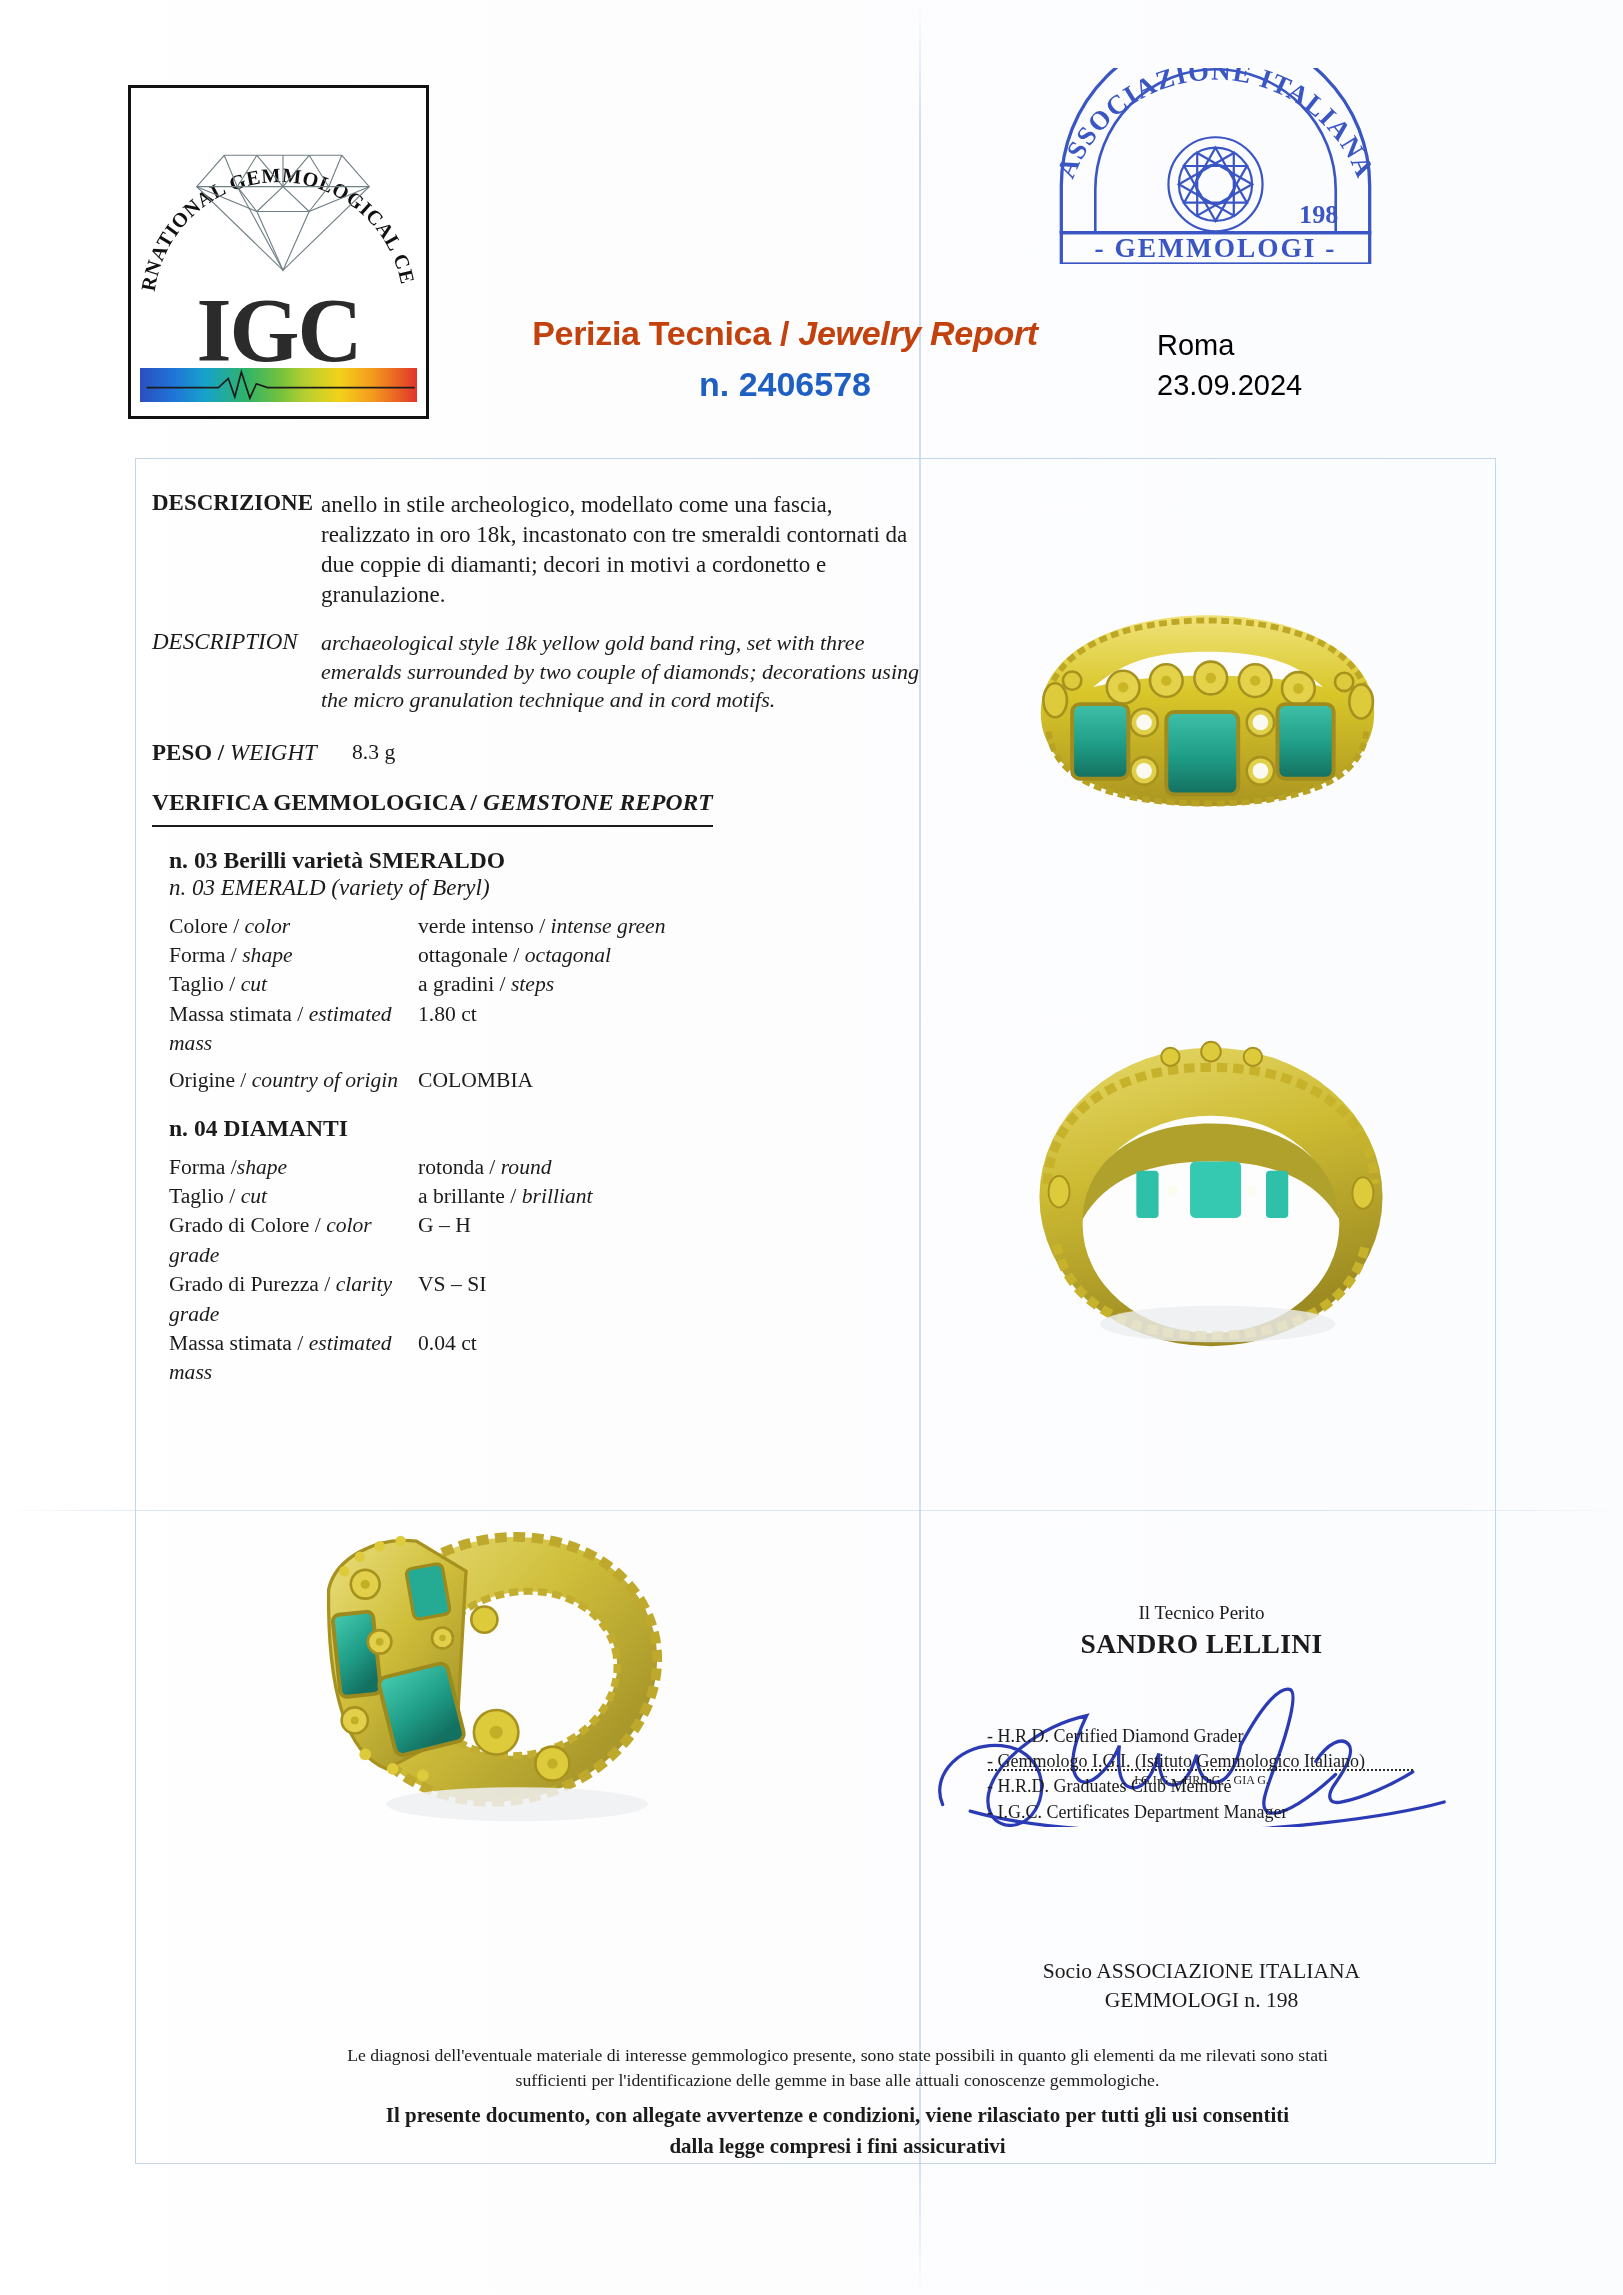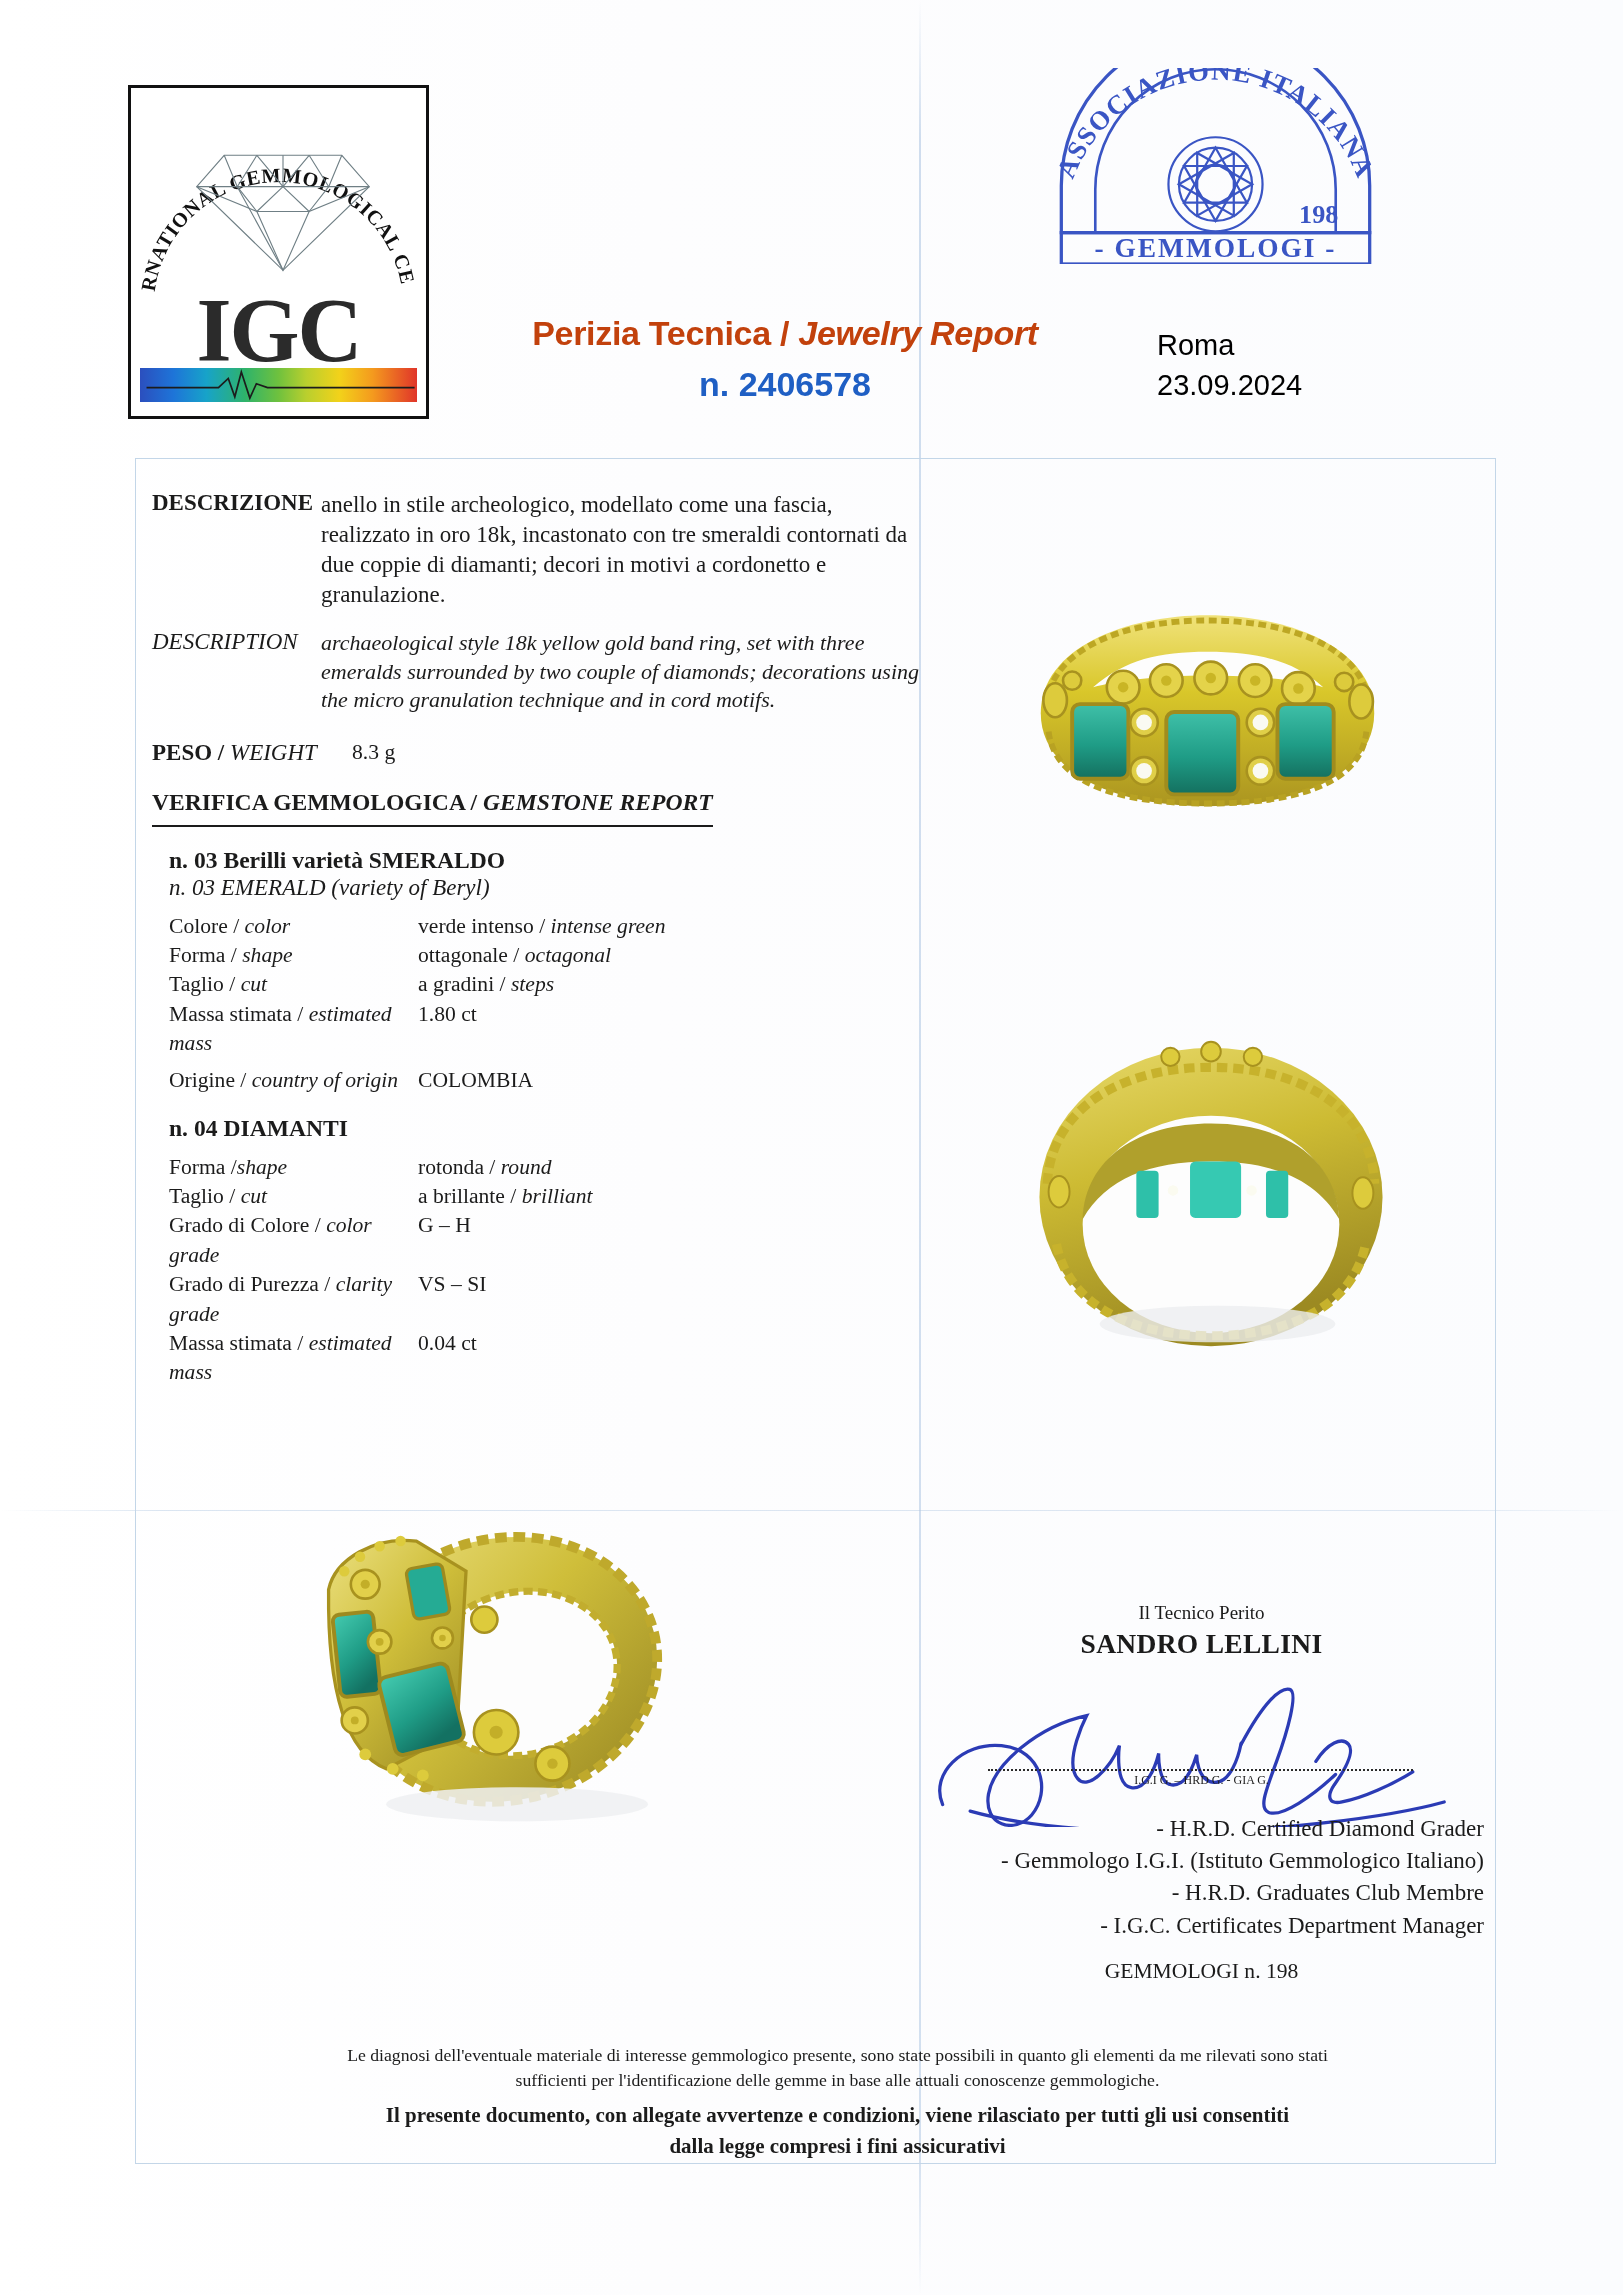--- a/index.html
+++ b/index.html
@@ -74,21 +74,21 @@
   .photo svg{display:block;}
 
   
   .sig{position:absolute;left:943px;top:1602px;width:517px;text-align:center;}
   .sig-role{font-size:19px;}
   .sig-name{font-size:27.5px;font-weight:700;letter-spacing:0.3px;margin-top:3.9px;}
   .sig-svg{position:absolute;left:923px;top:1663px;width:550px;height:164px;pointer-events:none;}
   .sig-dots{position:absolute;left:988px;top:1769px;width:425px;
     border-top:2px dotted #2a2a2a;}
   .sig-cred{position:absolute;left:943px;top:1773px;width:517px;text-align:center;font-size:12px;}
-  .cred-list{position:absolute;left:987px;top:1813px;width:497px;font-size:23px;line-height:1.40;text-align:right;}
+  .cred-list{position:absolute;left:987px;top:1724px;width:497px;font-size:18px;line-height:1.40;}
   .socio{position:absolute;left:943px;top:1957px;width:517px;text-align:center;
     font-size:21.6px;line-height:1.36;}
 
   
   .foot{position:absolute;left:196px;top:2043px;width:1283px;text-align:center;}
   .foot-small{font-size:17.7px;line-height:1.42;}
   .foot-bold{font-size:21px;font-weight:700;line-height:1.40;margin-top:7.9px;}
 </style>
 </head>
 <body>
@@ -436,20 +436,21 @@
 <div class="sig-cred">I.G.I G. – HRD G. - GIA G.</div>
 
 <div class="cred-list">
   <div>- H.R.D. Certified Diamond Grader</div>
   <div>- Gemmologo I.G.I. (Istituto Gemmologico Italiano)</div>
   <div>- H.R.D. Graduates Club Membre</div>
   <div>- I.G.C. Certificates Department Manager</div>
 </div>
 
 <div class="socio">
+  <div>Socio ASSOCIAZIONE ITALIANA</div>
   <div>GEMMOLOGI n. 198</div>
 </div>
 
 <div class="foot">
   <div class="foot-small">Le diagnosi dell'eventuale materiale di interesse gemmologico presente, sono state possibili in quanto gli elementi da me rilevati sono stati</div>
   <div class="foot-small">sufficienti per l'identificazione delle gemme in base alle attuali conoscenze gemmologiche.</div>
   <div class="foot-bold">Il presente documento, con allegate avvertenze e condizioni, viene rilasciato per tutti gli usi consentiti</div>
   <div class="foot-bold" style="margin-top:1.3px">dalla legge compresi i fini assicurativi</div>
 </div>
 

